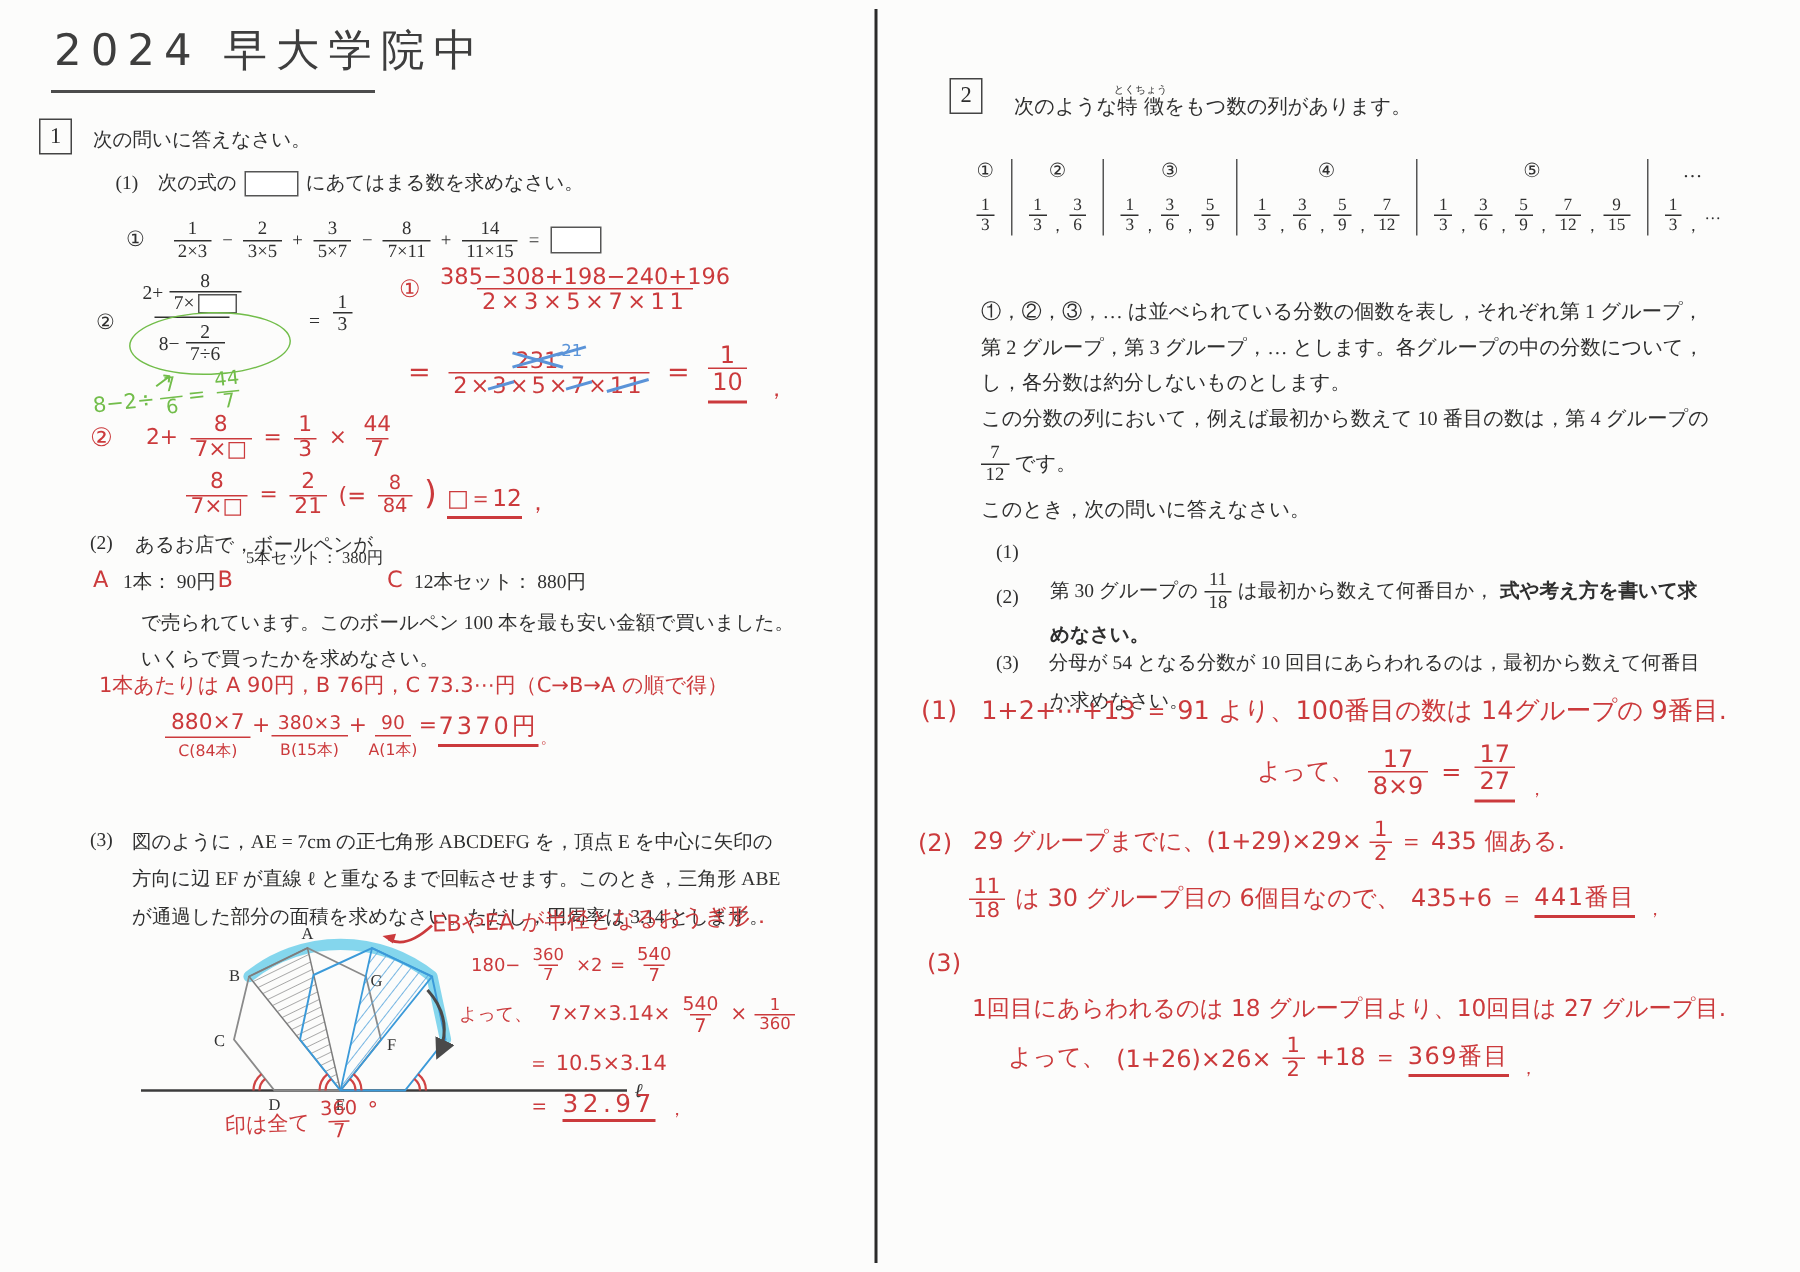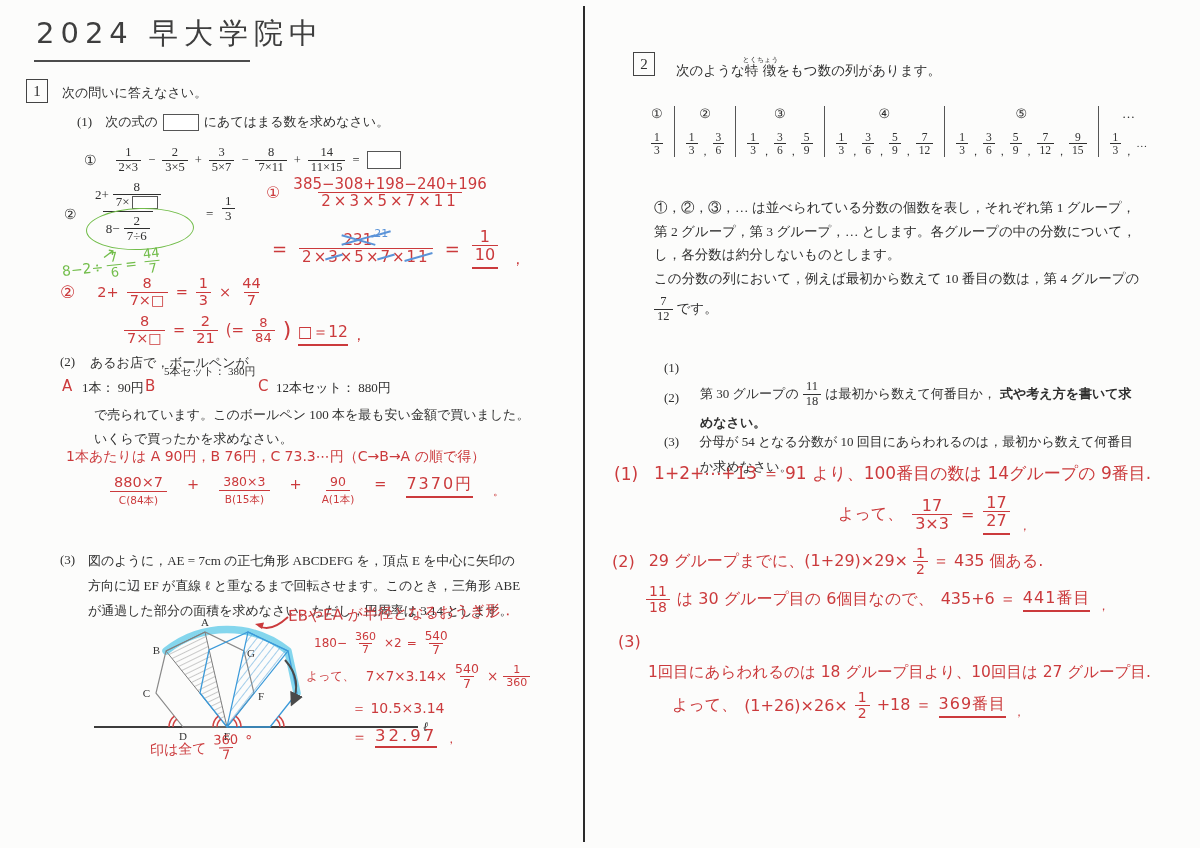--- a/index.html
+++ b/index.html
@@ -205,21 +205,21 @@
   <span class="abs printed" style="left:90px;top:354px;font-size:13px;">あるお店で，ボールペンが</span>
   <span class="abs hw red" style="left:62px;top:377px;font-size:15px;">A</span>
   <span class="abs printed" style="left:82px;top:379px;font-size:13px;">1本： 90円</span>
   <span class="abs hw red" style="left:145px;top:377px;font-size:15px;">B</span>
   <span class="abs printed" style="left:164px;top:364px;font-size:11px;">5本セット： 380円</span>
   <span class="abs hw red" style="left:258px;top:377px;font-size:15px;">C</span>
   <span class="abs printed" style="left:276px;top:379px;font-size:13px;">12本セット： 880円</span>
   <span class="abs printed" style="left:94px;top:406px;font-size:13px;">で売られています。このボールペン 100 本を最も安い金額で買いました。</span>
   <span class="abs printed" style="left:94px;top:430px;font-size:13px;">いくらで買ったかを求めなさい。</span>
   <div class="abs hw red" style="left:66px;top:448px;font-size:14px;white-space:nowrap;">1本あたりは A 90円，B 76円，C 73.3⋯円（C→B→A の順で得）</div>
-  <div class="abs row hw red" style="left:110px;top:474px;gap:20px;align-items:flex-start;font-size:14.5px;">
+  <div class="abs row hw red" style="left:110px;top:474px;gap:1px;align-items:flex-start;font-size:14.5px;">
     <span class="uterm">
       <span class="top">880×7</span>
       <span class="lbl">C(84本)</span>
     </span>
     <span style="margin-top:2px;">+</span>
     <span class="uterm">
       <span class="top" style="font-size:12.5px;">380×3</span>
       <span class="lbl">B(15本)</span>
     </span>
     <span style="margin-top:2px;">+</span>
@@ -447,20 +447,21 @@
     <div class="paraline">第 2 グループ，第 3 グループ，… とします。各グループの中の分数について，</div>
     <div class="paraline">し，各分数は約分しないものとします。</div>
     <div class="paraline">この分数の列において，例えば最初から数えて 10 番目の数は，第 4 グループの</div>
     <div class="paraline row" style="height:38px;gap:4px;">
       <span class="frac" style="font-size:12.5px;">
           <span class="num">7</span>
           <span class="den">12</span>
         </span>
       <span>です。</span>
     </div>
+    <div class="paraline">このとき，次の問いに答えなさい。</div>
   </div>
 
   <div class="abs row printed" style="left:664px;top:360px;gap:20px;font-size:13px;">
     <span>(1)</span>
   </div>
   <span class="abs printed" style="left:664px;top:390px;font-size:13px;">(2)</span>
   <div class="abs row printed" style="left:700px;top:380px;gap:4px;font-size:13px;">
     <span>第 30 グループの</span>
     <span class="frac" style="font-size:12.5px;">
         <span class="num">11</span>
@@ -477,21 +478,21 @@
   <span class="abs printed" style="left:700px;top:458px;font-size:13px;">か求めなさい。</span>
 
   <div class="abs row hw red" style="left:614px;top:462px;gap:16px;font-size:17px;white-space:nowrap;">
     <span>(1)</span>
     <span>1+2+⋯+13 ＝ 91 より、100番目の数は 14グループの 9番目.</span>
   </div>
   <div class="abs row hw red" style="left:838px;top:494px;gap:9px;font-size:16px;">
     <span style="align-self:center;">よって、</span>
     <span class="frac">
         <span class="num">17</span>
-        <span class="den">3×3</span>
+        <span class="den">8×9</span>
       </span>
     <span style="align-self:center;">=</span>
     <span class="frac ufrac">
         <span class="num">17</span>
         <span class="den">27</span>
       </span>
     <span style="align-self:flex-end;font-size:12px;">，</span>
   </div>
 
   <div class="abs row hw red" style="left:612px;top:546px;gap:14px;font-size:16px;white-space:nowrap;">

